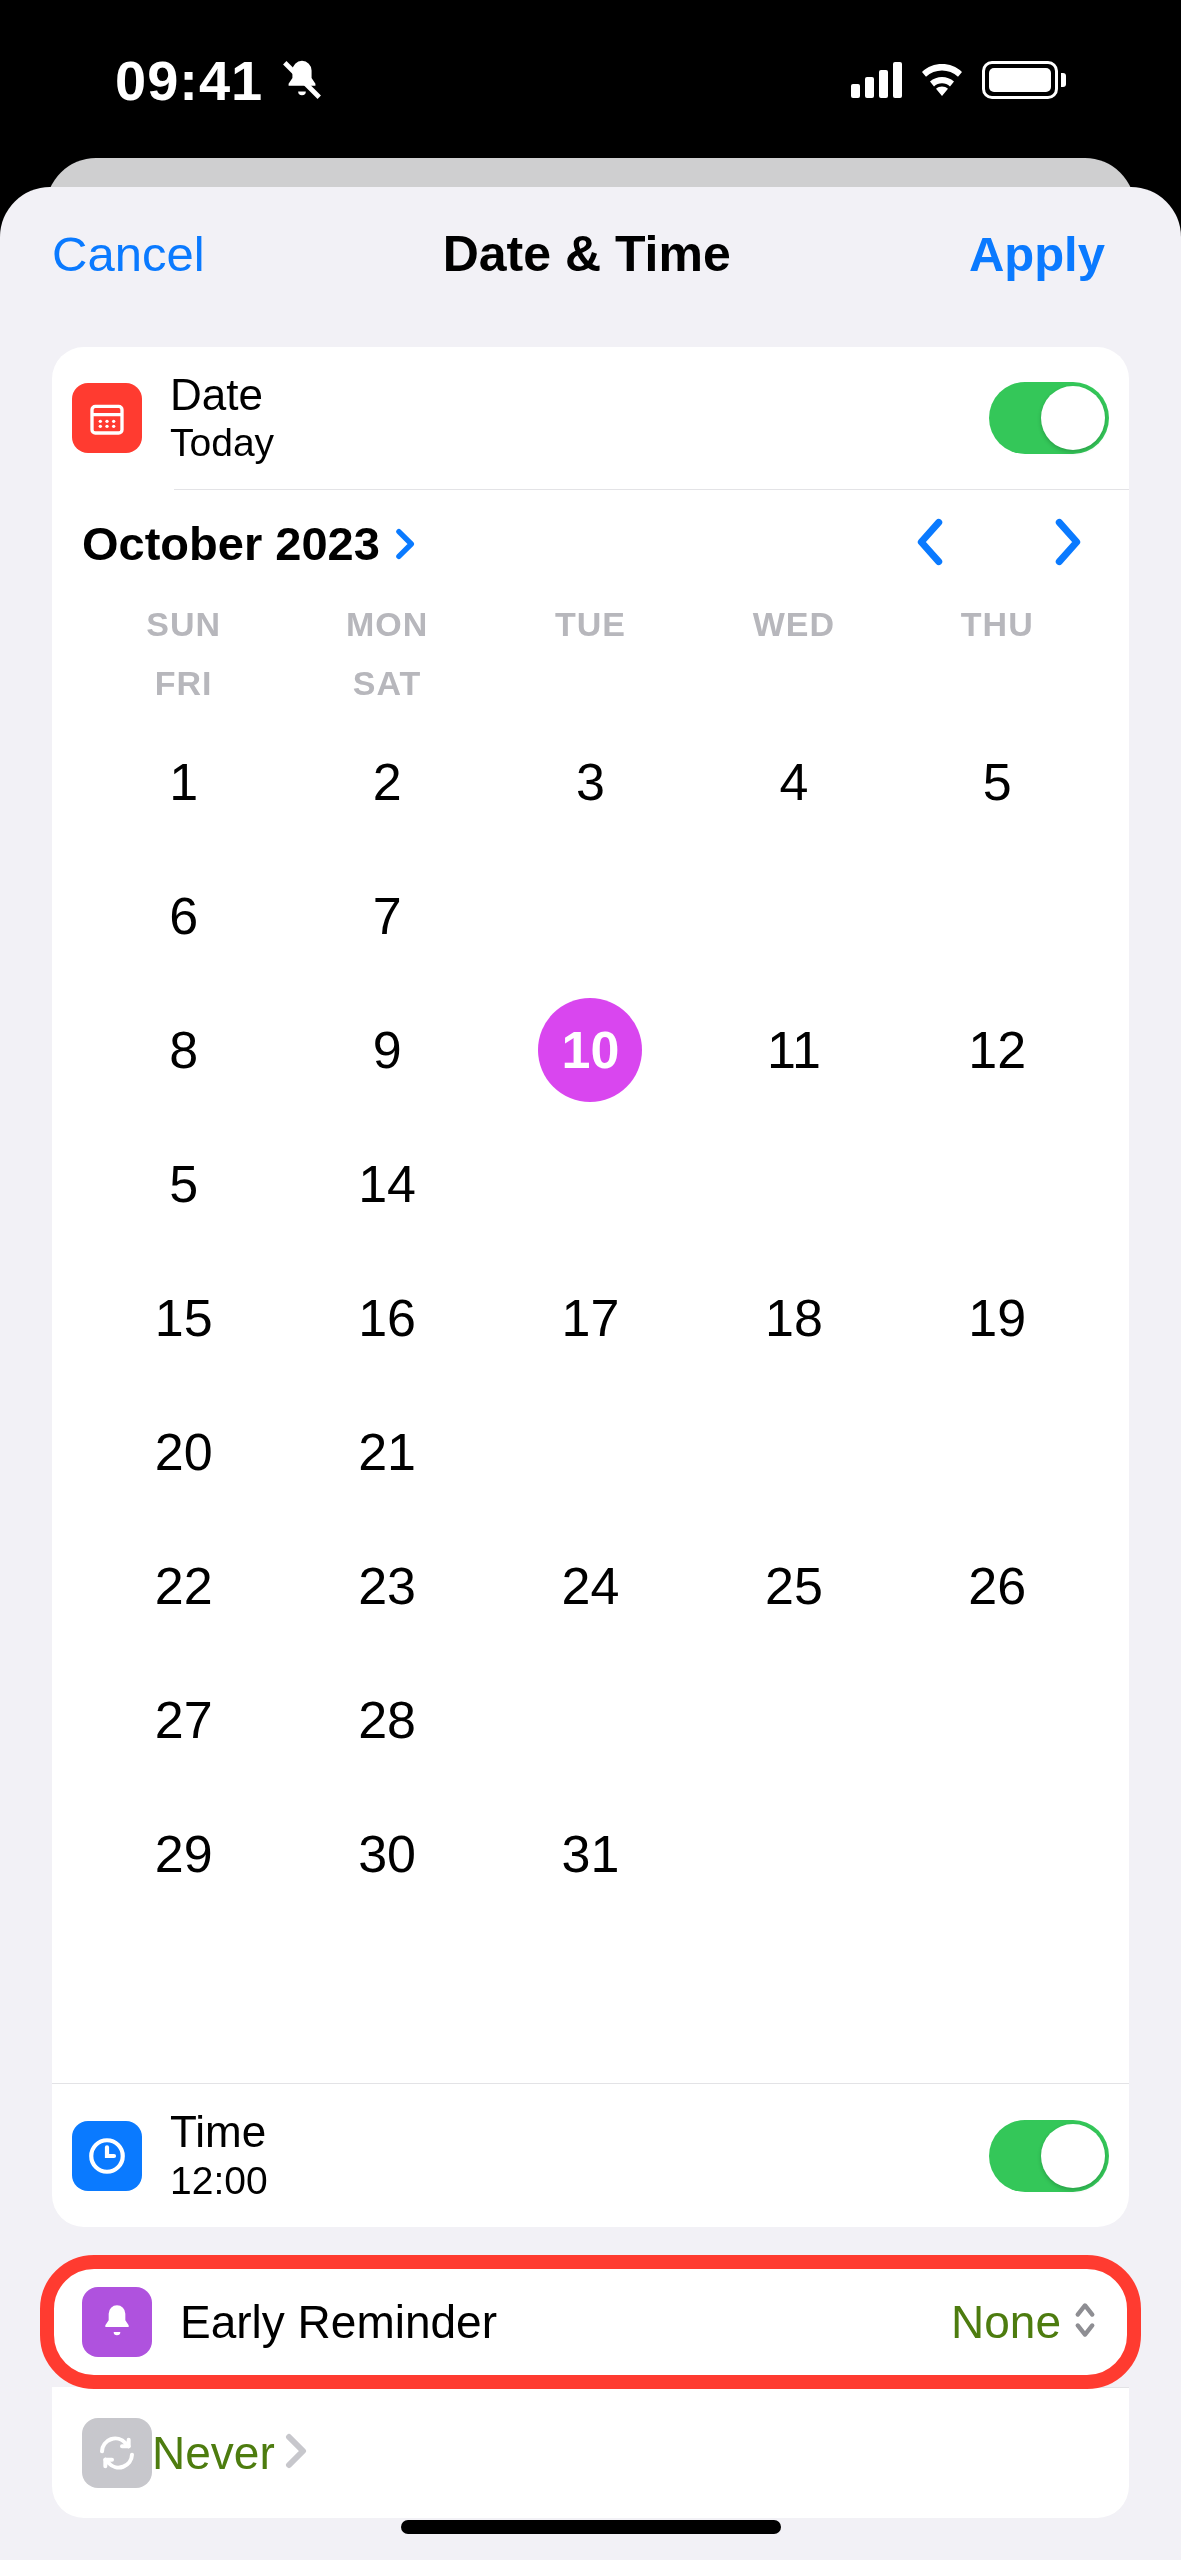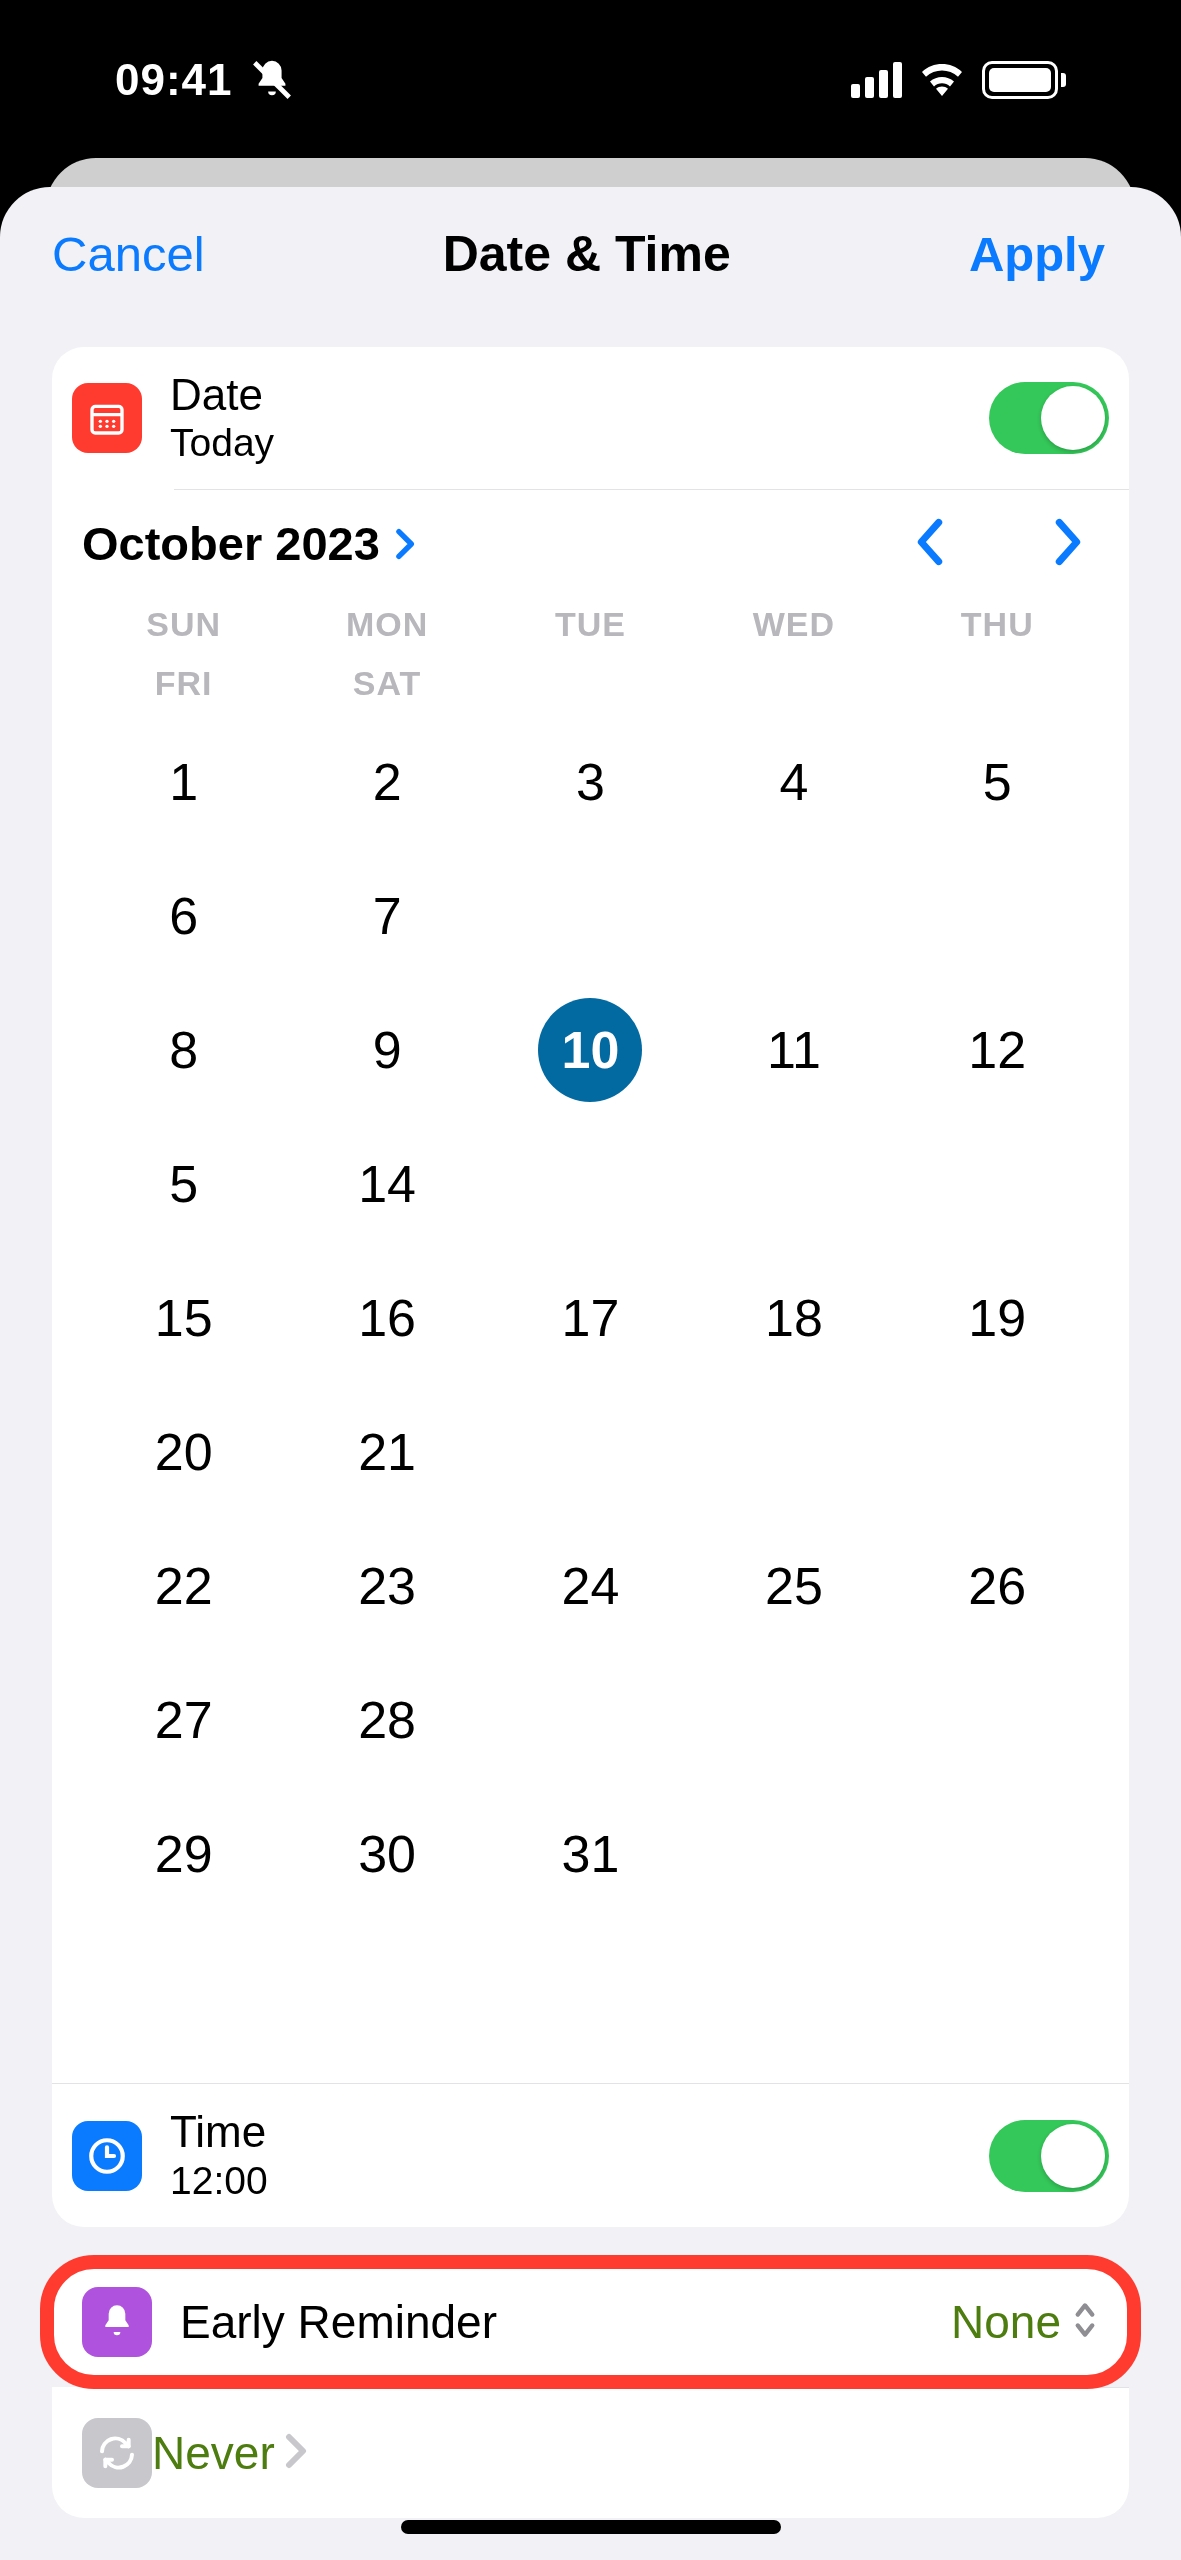--- a/index.html
+++ b/index.html
@@ -14,21 +14,21 @@
   
   .status-bar {
     height: 160px;
     display: flex;
     align-items: center;
     justify-content: space-between;
     padding: 0 115px 0 115px;
     color: #fff;
   }
   .status-left { display: flex; align-items: center; gap: 16px; }
-  .status-time { font-size: 44px; font-weight: 600; letter-spacing: 1px; }
+  .status-time { font-size: 56px; font-weight: 600; letter-spacing: 1px; }
   .status-right { display: flex; align-items: center; gap: 16px; }
 
   .bell-slash { position: relative; width: 46px; height: 46px; }
   .bell-slash svg { width: 46px; height: 46px; }
 
   .signal { display: flex; align-items: flex-end; gap: 5px; height: 36px; }
   .signal span { width: 9px; background: #fff; border-radius: 2px; }
   .signal span:nth-child(1){height:14px}
   .signal span:nth-child(2){height:21px}
   .signal span:nth-child(3){height:28px}
@@ -141,21 +141,21 @@
     padding: 8px 0 12px 0;
     letter-spacing:1px;
   }
   .week div {
     height: 134px;
     display:flex; align-items:center; justify-content:center;
     font-size: 52px; color:#000;
   }
   .week .sel span {
     width:104px; height:104px; border-radius:50%;
-    background:#0369a1; color:#fff;
+    background:#d946ef; color:#fff;
     display:flex; align-items:center; justify-content:center;
     font-weight:600;
   }
 
   .divider-full { height:1px; background:#e3e3e6; margin: 0 0 0 0; }
 
   
   .option-row {
     display:flex; align-items:center;
     padding: 30px 30px;

